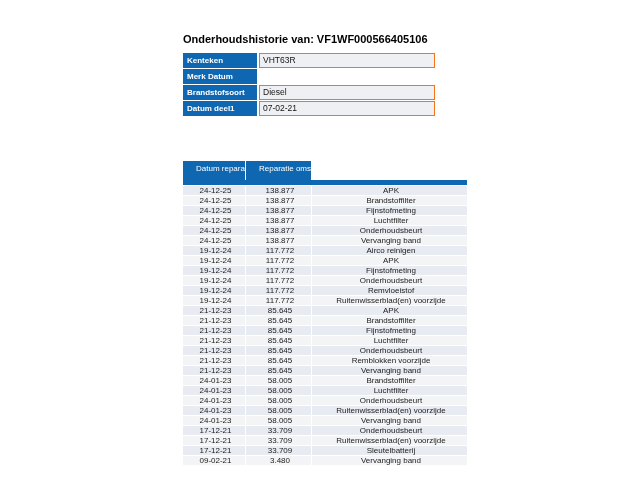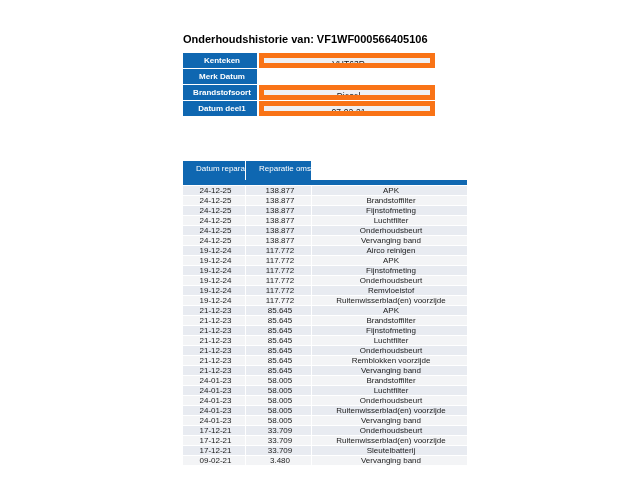--- a/index.html
+++ b/index.html
@@ -11,32 +11,32 @@
   .page { position: relative; width: 640px; height: 480px; overflow: hidden; background: #fff; }
 
   .title {
     position: absolute; left: 183px; top: 10px;
     font-size: 11px; font-weight: bold; color: #000;
     white-space: nowrap;
     margin-top: 23px;
   }
 
   
-  .info-table { position: absolute; left: 183px; top: 53px; width: 252px; text-align: center; }
+  .info-table { position: absolute; left: 183px; top: 53px; width: 252px; }
   .info-row {
     display: grid; grid-template-columns: 74px 1fr; column-gap: 2px;
     height: 15px; margin-bottom: 1px;
   }
   .info-label {
     background: var(--blue); color: #fff;
     font-size: 8px; font-weight: bold; line-height: 15px;
     padding-left: 4px; white-space: nowrap; overflow: hidden;
   }
   .info-value {
-    background: #eff0f3; border: 5px solid #f97316;
+    background: #eff0f3; border: 1px solid #f97316;
     color: #141414; font-size: 8.5px; line-height: 13px;
     padding-left: 3px; white-space: nowrap; overflow: hidden;
   }
 
   
   .maint { position: absolute; left: 183px; top: 161px; width: 284px; }
   .mh-cells {
     display: grid; grid-template-columns: 62px 65px 1fr; column-gap: 1px;
     height: 19px;
   }

